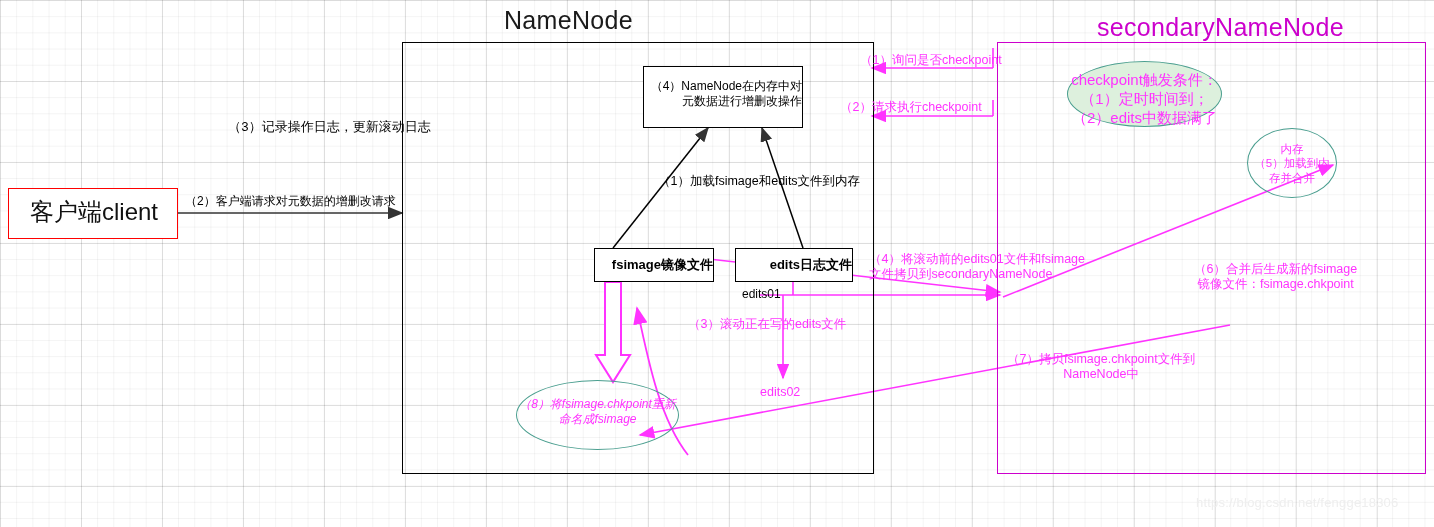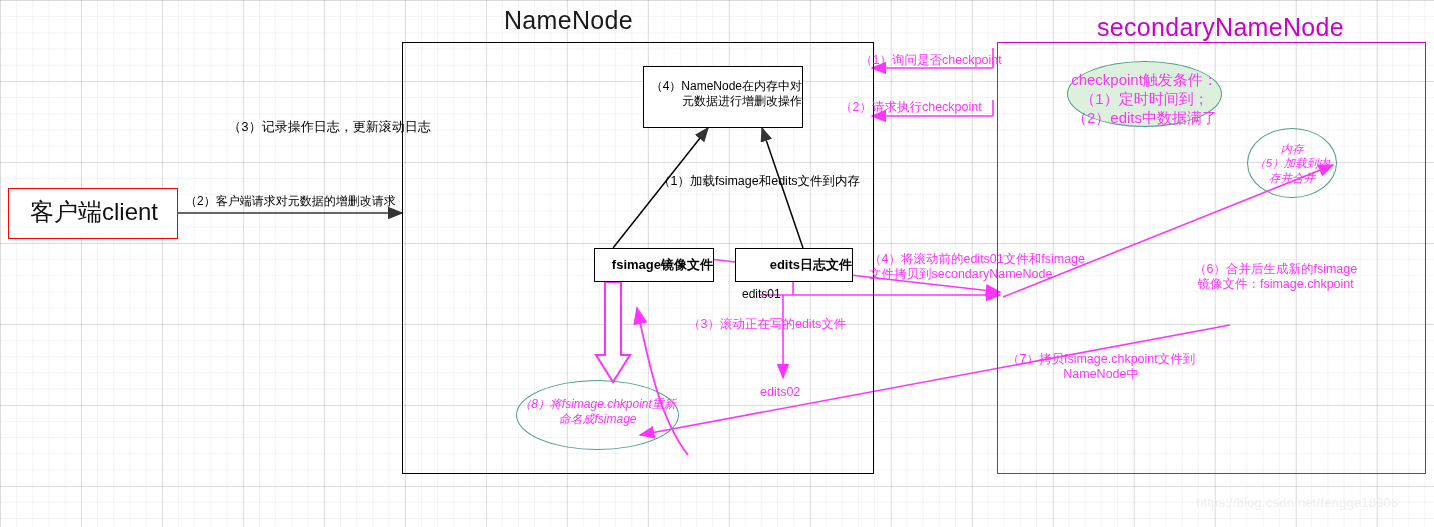--- a/index.html
+++ b/index.html
@@ -127,21 +127,21 @@
 
   <div class="lbl mag" style="left:860px;top:53px;font-size:12.5px;">（1）询问是否checkpoint</div>
   <div class="lbl mag" style="left:840px;top:100px;font-size:12.5px;">（2）请求执行checkpoint</div>
 
   <div class="ellipse ell-green" style="left:1067px;top:61px;width:155px;height:66px;"></div>
   <div class="ell-txt" style="left:1067px;top:71px;width:155px;font-size:15px;">checkpoint触发条件：
 （1）定时时间到；
 （2）edits中数据满了</div>
 
   <div class="ellipse ell-white" style="left:1247px;top:128px;width:90px;height:70px;"></div>
-  <div class="ell-txt" style="left:1247px;top:142px;width:90px;font-size:11.5px;font-style:italic;">内存
+  <div class="ell-txt" style="left:1247px;top:142px;width:90px;font-size:11.5px;">内存
 （5）加载到内
 存并合并</div>
 
   <div class="lbl mag" style="left:1194px;top:252px;font-size:12.5px;text-align:center;margin-top:10px;">（6）合并后生成新的fsimage
 镜像文件：fsimage.chkpoint</div>
 
   <div class="lbl mag" style="left:1007px;top:352px;font-size:12.5px;text-align:center;">（7）拷贝fsimage.chkpoint文件到
 NameNode中</div>
 
   <div class="watermark" style="left:1196px;top:495px;">https://blog.csdn.net/fengge18306</div>

